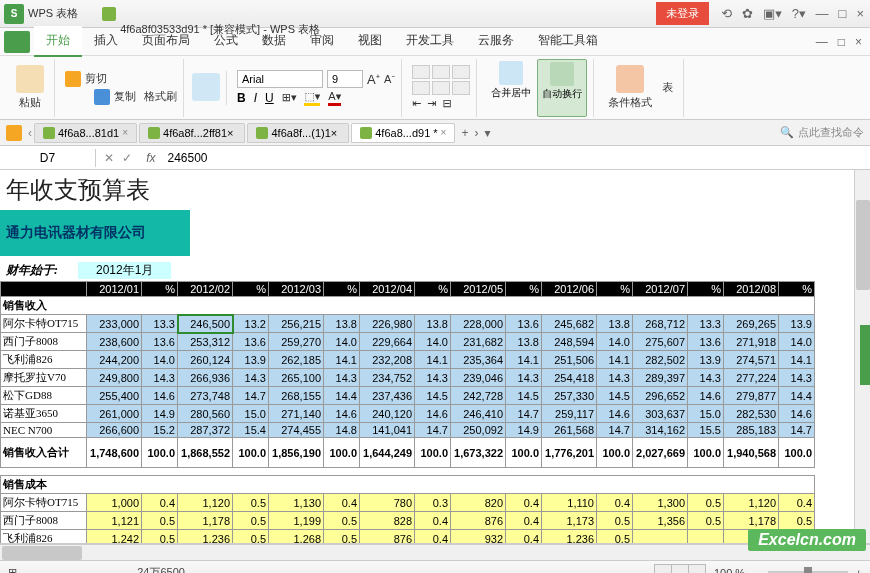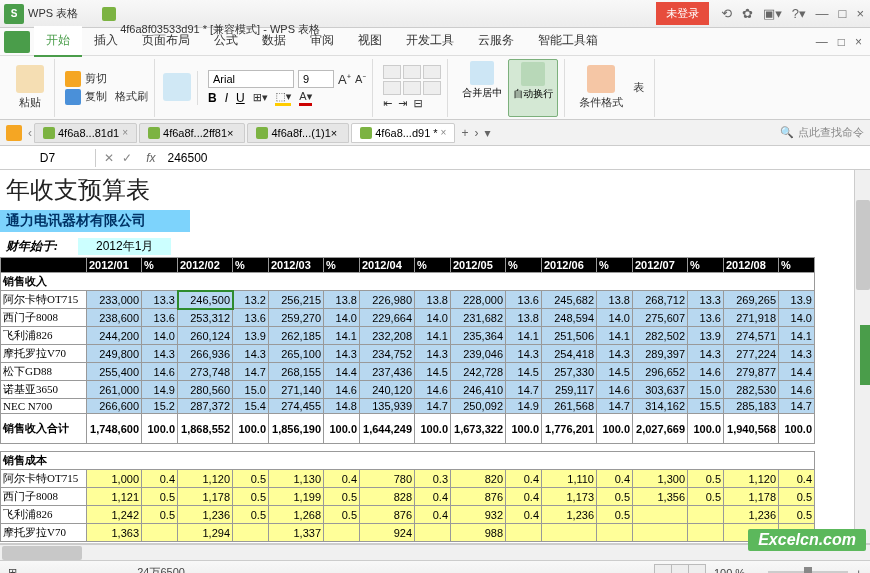--- a/index.html
+++ b/index.html
@@ -42,27 +42,27 @@
 .doc-tab .cls { color:#888; font-size:10px; }
 .tabbar .nav { margin-left:4px; color:#666; cursor:pointer; }
 .tabbar .search { margin-left:auto; display:flex; align-items:center; gap:4px; color:#888; font-size:11px; }
 .cellbar { height:24px; display:flex; align-items:center; border-bottom:1px solid #ccc; }
 .cellbar .name-box { width:96px; border-right:1px solid #ccc; padding:2px 8px; font-size:12px; text-align:center; }
 .cellbar .fx-ctrls { display:flex; gap:8px; padding:0 8px; color:#888; }
 .cellbar .fx { font-style:italic; color:#666; padding:0 6px; }
 .cellbar .formula { padding:2px 6px; font-size:12px; flex:1; }
 .sheet-wrap { height:374px; overflow:hidden; position:relative; border-bottom:1px solid #ccc; }
 .sheet-title { font-size:24px; font-family:SimSun,serif; padding:4px 6px; color:#222; }
-.company { background:#7dd3fc; font-size:14px; font-weight:bold; font-family:SimSun,serif; padding:2px 6px; width:190px; color:#003366; }
+.company { background:#14b8a6; font-size:14px; font-weight:bold; font-family:SimSun,serif; padding:14px 6px; width:190px; color:#003366; }
 .fy-row { display:flex; gap:20px; padding:6px 6px 2px; font-size:12px; }
 .fy-label { font-weight:bold; font-family:SimSun;font-style:italic; }
 .fy-val { background:#ccffff; padding:0 18px; }
 table.data { border-collapse:collapse; font-size:11px; table-layout:fixed; }
 table.data th, table.data td { border:1px solid #999; padding:1px 2px; height:15px; text-align:right; overflow:hidden; white-space:nowrap; }
-table.data th { background:#000; color:#fff; font-weight:bold; text-align:left; }
+table.data th { background:#000; color:#fff; font-weight:normal; text-align:right; }
 table.data td.rowhdr { text-align:left; background:#fff; font-family:SimSun; }
 table.data td.sect { text-align:left; background:#fff; font-weight:bold; font-family:SimSun; }
 .c-blue { background:#b8d8f0; }
 .c-sel { background:#b8d8f0; outline:2px solid #2e8b2e; outline-offset:-1px; }
 .c-yellow { background:#ffff99; }
 .c-total td { font-weight:bold; }
 .col-lbl { width:86px; }
 .col-num { width:55px; }
 .col-pct { width:36px; }
 .vscroll { position:absolute; right:0; top:0; width:16px; height:100%; background:#f0f0f0; border-left:1px solid #ccc; }
@@ -126,21 +126,21 @@
       <div class="ico" style="background:#f5deb3;"></div>
       <span>粘贴</span>
     </div>
   </div>
   <div class="ribbon-group">
     <div class="ribbon-row">
         <span class="mini-ico orange-ico"></span>
         <span>剪切</span>
       </div>
     <div class="ribbon-row">
-      <span style="display:flex;gap:4px;align-items:center;">
+      <span style="display:flex;gap:4px;align-items:center;margin-left:29px;">
           <span class="mini-ico blue-ico"></span>
           <span>复制</span>
         </span>
       <span style="margin-left:4px;">格式刷</span>
     </div>
   </div>
   <div class="ribbon-big" style="border-right:1px solid #ddd;padding-right:6px;">
     <div class="ico" style="background:#d0e8f5;"></div>
   </div>
   <div class="ribbon-group">
@@ -406,21 +406,21 @@
           <td class="c-blue">14.6</td>
         </tr>
         <tr>
           <td class="rowhdr">NEC N700</td>
           <td class="c-blue">266,600</td>
           <td class="c-blue">15.2</td>
           <td class="c-blue">287,372</td>
           <td class="c-blue">15.4</td>
           <td class="c-blue">274,455</td>
           <td class="c-blue">14.8</td>
-          <td class="c-blue">135,939</td>
+          <td class="c-blue">141,041</td>
           <td class="c-blue">14.7</td>
           <td class="c-blue">250,092</td>
           <td class="c-blue">14.9</td>
           <td class="c-blue">261,568</td>
           <td class="c-blue">14.7</td>
           <td class="c-blue">314,162</td>
           <td class="c-blue">15.5</td>
           <td class="c-blue">285,183</td>
           <td class="c-blue">14.7</td>
         </tr>

